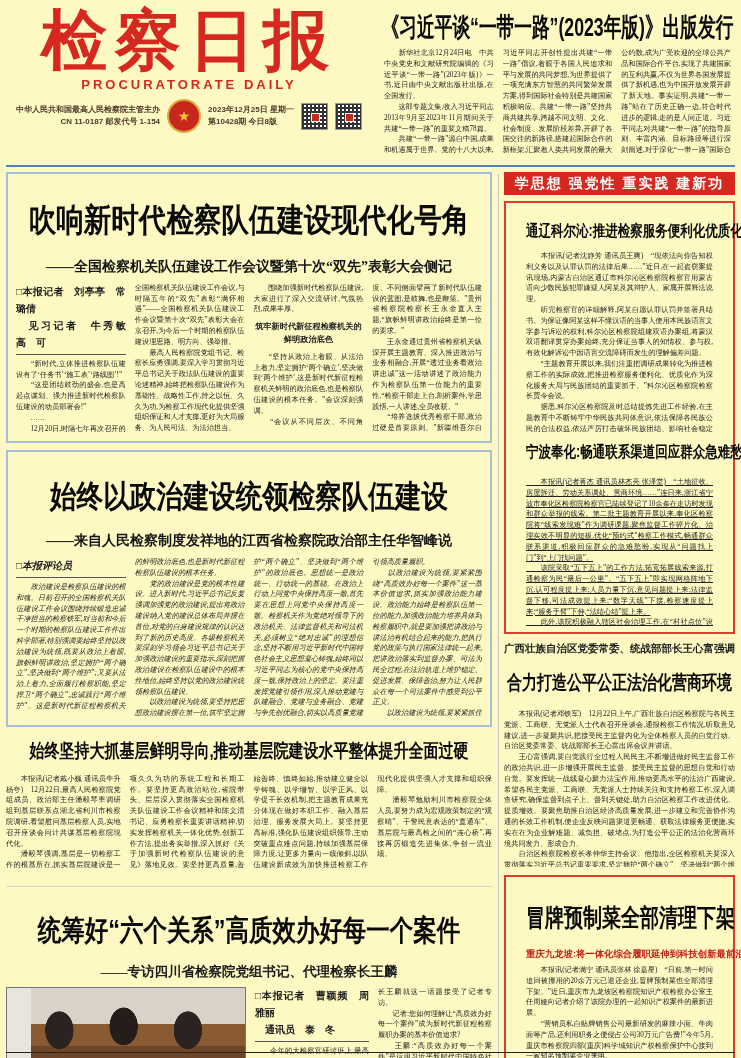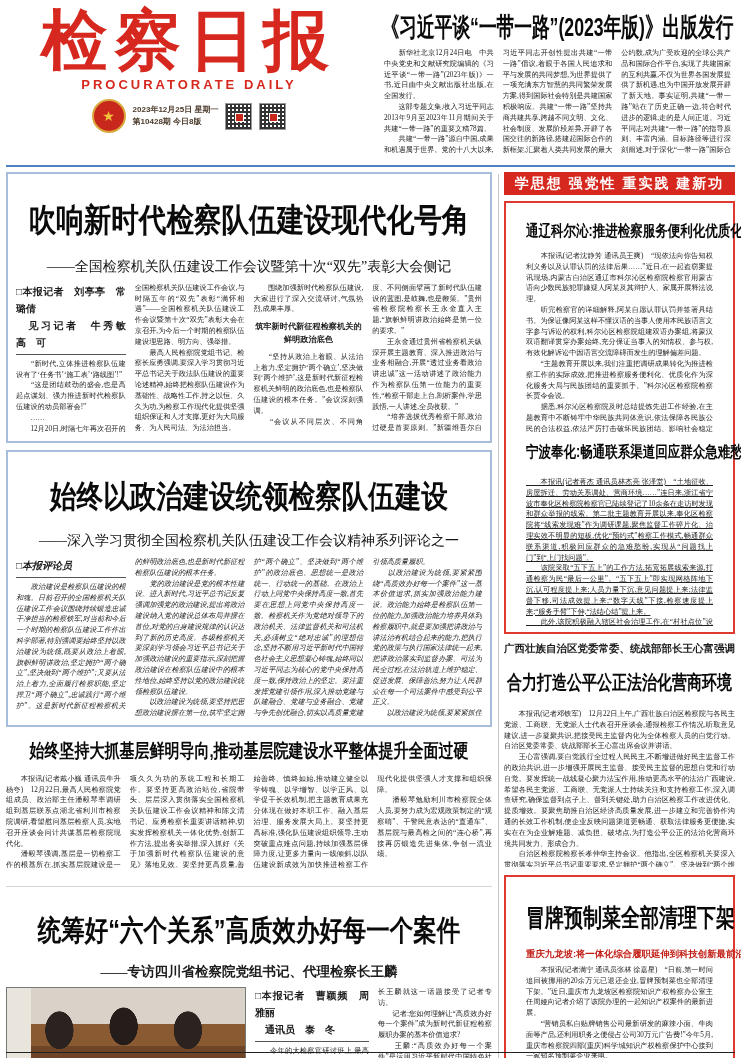--- a/index.html
+++ b/index.html
@@ -1,16 +1,16 @@
 <!DOCTYPE html>
 <html><head>
 <meta charset="utf-8">
 <style>
   html,body{margin:0;padding:0;background:#e8e8e4;}
-  .page{position:relative;width:741px;height:1058px;background:#ffffff;margin:0 auto;
+  .page{position:relative;width:741px;height:1058px;background:#fef9c3;margin:0 auto;
         font-family:"Liberation Serif","DejaVu Serif",serif;color:#1c1c1c;overflow:hidden;
         box-sizing:border-box;padding:4px 0 0 0;}
   .hdr{display:flex;padding:2px 6px 0 6px;}
   .masthead{width:366px;text-align:center;}
   .paper-title{font-size:66px;line-height:1.05;font-weight:bold;color:#d6281e;letter-spacing:8px;
                font-family:"Liberation Serif","DejaVu Serif",serif;}
   .paper-sub{font-size:13px;font-weight:bold;color:#d6281e;letter-spacing:3px;margin-top:2px;
              font-family:"Liberation Sans","DejaVu Sans",sans-serif;}
   .pub-info{display:flex;align-items:center;justify-content:center;gap:7px;margin-top:7px;
             font-size:8px;font-weight:bold;color:#4a3a2a;line-height:1.5;
@@ -29,21 +29,21 @@
   .ts-body{margin-top:10px;column-count:3;column-gap:9px;font-size:7.2px;line-height:1.5;
            text-align:justify;height:112px;overflow:hidden;white-space:pre-line;color:#222;}
   .blue-rule{height:2px;background:#4d82c3;margin:5px 6px 5px 6px;}
   .main{display:flex;padding:0 6px;align-items:stretch;}
   .col-left{width:486px;flex:none;}
   .v-div{width:1px;background:#c7c7c7;margin:2px 5px 8px 6px;flex:none;}
   .col-right{flex:1;min-width:0;}
   .art-box{border:2px solid #a6bedb;padding:3px 8px 6px 8px;margin-bottom:7px;}
   .hl{font-family:"Liberation Sans","DejaVu Sans",sans-serif;font-weight:900;text-align:center;color:#0a0a0a;}
   .a1-hl{font-size:27px;transform:scale(1.02,1.2);transform-origin:center top;height:36px;white-space:nowrap;}
-  .deck{text-align:center;font-weight:normal;font-size:14px;margin:6px 0 7px 0;color:#151515;}
+  .deck{text-align:center;font-weight:bold;font-size:14px;margin:6px 0 7px 0;color:#151515;}
   .cols4{column-count:4;column-gap:9px;font-size:7.2px;line-height:1.5;text-align:justify;overflow:hidden;}
   .pre{white-space:pre-line;margin:0;}
   .byline{font-weight:bold;font-size:10px;border-bottom:1.5px solid #555;padding-bottom:3px;margin:0 0 4px 0;
           break-inside:avoid;line-height:1.7;font-family:"Liberation Sans","DejaVu Sans",sans-serif;}
   .midhead{font-family:"Liberation Sans","DejaVu Sans",sans-serif;font-weight:900;font-size:8.2px;
            text-align:center;margin:6px 0;break-inside:avoid;}
   .a1-body{height:152px;}
   .a2-hl{font-size:26px;transform:scale(1.02,1.2);transform-origin:center top;height:34px;white-space:nowrap;}
   .a2-body{height:162px;font-style:italic;}
   .a3{margin:2px 0 6px 0;}
@@ -87,20 +87,24 @@
 </head>
 <body>
 
 <div class="page">
 
   <div class="hdr">
     <div class="masthead">
       <div class="paper-title">检察日报</div>
       <div class="paper-sub">PROCURATORATE DAILY</div>
       <div class="pub-info">
+        <div class="pub-left">
+          <div>中华人民共和国最高人民检察院主管主办</div>
+          <div>CN 11-0187 邮发代号 1-154</div>
+        </div>
         <div class="emblem">
             <span>★</span>
           </div>
         <div class="pub-right">
           <div>2023年12月25日 星期一</div>
           <div>第10428期 今日8版</div>
         </div>
         <div class="qr"></div>
         <div class="qr"></div>
       </div>
@@ -137,21 +141,21 @@
           <p class="pre">　　“坚持从政治上着眼、从法治上着力,坚定拥护‘两个确立’,坚决做到‘两个维护’,这是新时代新征程检察机关鲜明的政治底色,也是检察队伍建设的根本任务。”会议深刻强调。
 　　“会议从不同层次、不同角度、不同侧面擘画了新时代队伍建设的蓝图,是鼓舞,也是鞭策。”贵州省检察院检察长王永金直入主题,“旗帜鲜明讲政治始终是第一位的要求。”
 　　王永金通过贵州省检察机关纵深开展主题教育、深入推进政治与业务相融合,开展“透过业务看政治讲忠诚”这一活动讲述了政治能力作为检察队伍第一位能力的重要性,“检察干部走上台,剖析案件,学思践悟,一人讲述,全员收获。”
 　　“培养选拔优秀检察干部,政治过硬是首要原则。”新疆维吾尔自治区检察院政治部主任李志伟说,作为边疆地区的检察机关更应持续加强政治引领,让党的优良传统和突出政治优势为队伍建设提供源源动力。新疆检察机关将继续把政治素质考察贯穿检察人员选育管用全过程,深入开展政治体检,全面建立政治素质考察纪实档案,不断提升选人用人质量。
 　　“要旗帜鲜明讲政治,把‘两个确立’‘两个维护’贯穿知信行,既要内发于心,从思想深处开题,又要外化于行,在实践中躬身任事!”来自人民检察制度发祥地的江西省检察院政治部主任华智峰说。　〔下转第四版〕</p>
         </div>
       </div>
 
       <div class="art-box">
         <h2 class="hl a2-hl">始终以政治建设统领检察队伍建设</h2>
-        <div class="deck">——深入学习贯彻全国检察机关队伍建设工作会议精神系列评论之一</div>
+        <div class="deck">——来自人民检察制度发祥地的江西省检察院政治部主任华智峰说</div>
         <div class="cols4 a2-body">
           <div class="byline">□本报评论员</div>
           <p class="pre">　　政治建设是检察队伍建设的根和魂。日前召开的全国检察机关队伍建设工作会议围绕持续锻造忠诚干净担当的检察铁军,对当前和今后一个时期的检察队伍建设工作作出科学部署,特别强调要始终坚持以政治建设为统领,既要从政治上着眼,旗帜鲜明讲政治,坚定拥护“两个确立”,坚决做到“两个维护”;又要从法治上着力,全面履行检察职能,坚定捍卫“两个确立”,忠诚践行“两个维护”。这是新时代新征程检察机关的鲜明政治底色,也是新时代新征程检察队伍建设的根本任务。
 　　党的政治建设是党的根本性建设。进入新时代,习近平总书记反复强调加强党的政治建设,提出将政治建设纳入党的建设总体布局并摆在首位,对党的自身建设规律的认识达到了新的历史高度。各级检察机关要深刻学习领会习近平总书记关于加强政治建设的重要指示,深刻把握政治建设在检察队伍建设中的根本性地位,始终坚持以党的政治建设统领检察队伍建设。
 　　以政治建设为统领,要坚持把思想政治建设摆在第一位,筑牢坚定拥护“两个确立”、坚决做到“两个维护”的政治底色。思想统一是政治统一、行动统一的基础。在政治上行动上同党中央保持高度一致,首先要在思想上同党中央保持高度一致。检察机关作为党绝对领导下的政治机关、法律监督机关和司法机关,必须树立“绝对忠诚”的理想信念,坚持不断用习近平新时代中国特色社会主义思想凝心铸魂,始终同以习近平同志为核心的党中央保持高度一致,保持政治上的坚定。要注重发挥党建引领作用,深入推动党建与队建融合、党建与业务融合、党建与争先创优融合,切实以高质量党建引领高质量履职。
 　　以政治建设为统领,要紧紧围绕“高质效办好每一个案件”这一基本价值追求,抓实加强政治能力建设。政治能力始终是检察队伍第一位的能力,加强政治能力培养具体到检察履职中,就是要加强把讲政治与讲法治有机结合起来的能力,把执行党的政策与执行国家法律统一起来,把讲政治落实到监督办案、司法为民全过程,在法治轨道上维护稳定、促进发展、保障善治,努力让人民群众在每一个司法案件中感受到公平正义。
 　　以政治建设为统领,要紧紧抓住求真务实、担当实干这一鲜明特征,统筹检察文化建设这一铸“根”塑“魂”工程。文化建设、精神建设是队伍建设的重要组成部分,要大力推进文化强检、文化润检,一体学习贯彻习近平法治思想、习近平文化思想,把社会主义核心价值观融入基层检察文化建设工作中,着力培育“忠诚、为民、担当、公正、廉洁”的新时代检察精神,不断提升检察文化软实力。</p>
         </div>
       </div>
 

